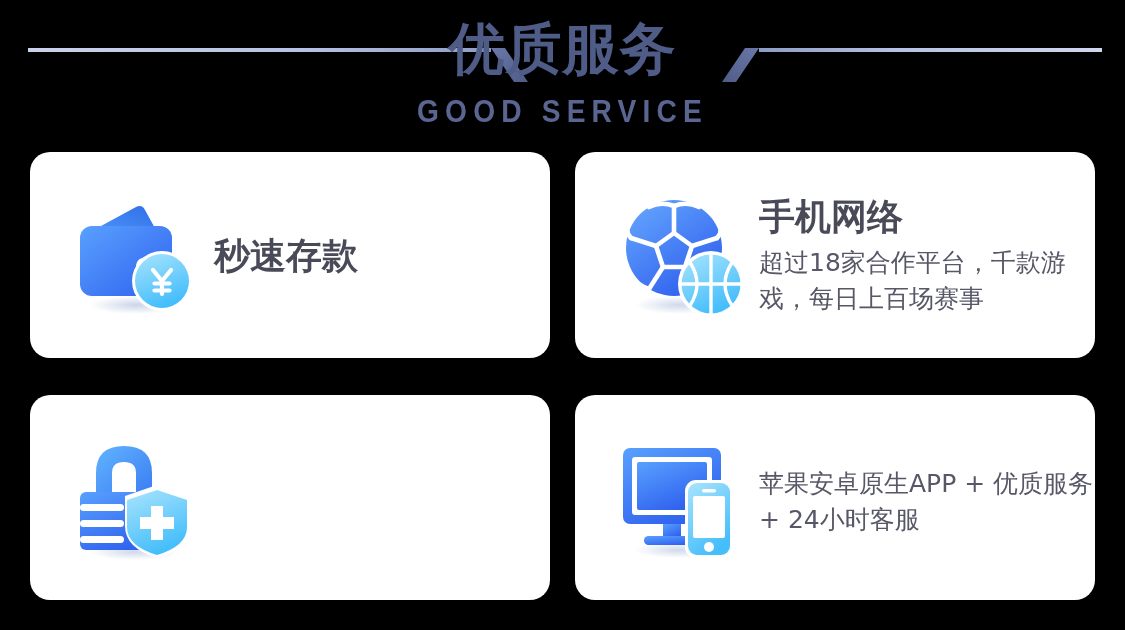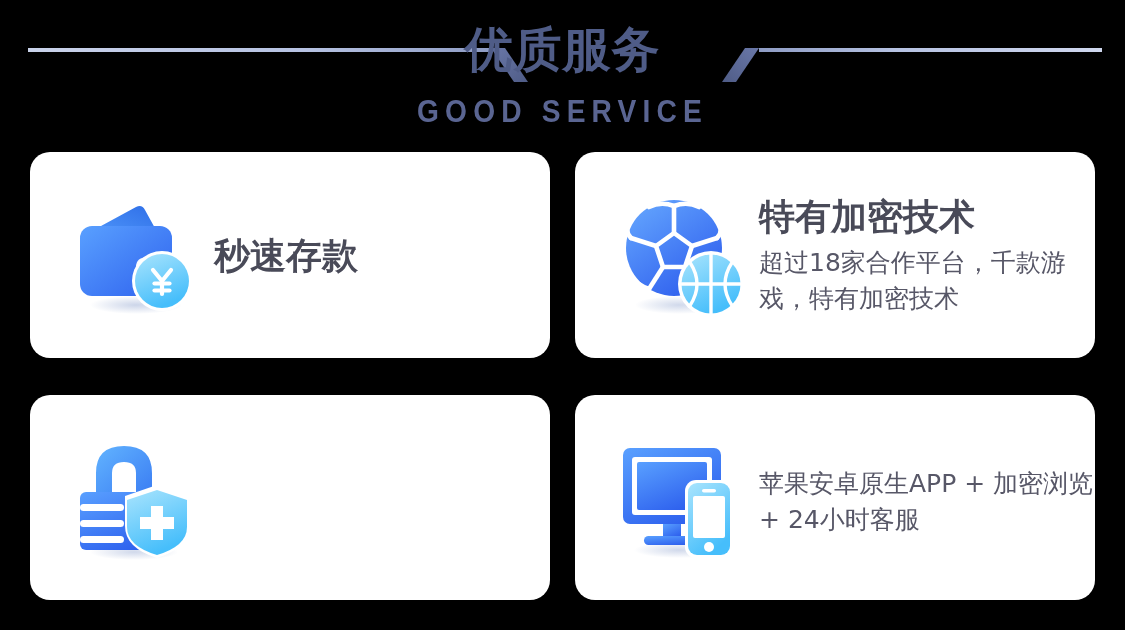--- a/index.html
+++ b/index.html
@@ -17,21 +17,21 @@
   .deco { position:absolute; top:0; height:60px; }
   .deco svg { display:block; }
   .deco-left  { left:28px;  top:22px; }
   .deco-right { left:722px; top:22px; }
 
   .title-block {
     position:absolute; left:0; top:8px; width:1125px;
     text-align:center;
   }
   .main-title {
-    font-size:48px;
+    font-size:56px;
     font-weight:bold;
     color:#4f5c87;
     letter-spacing:1px;
     line-height:82px;
     font-family:"DejaVu Sans","Liberation Sans",sans-serif;
     white-space:nowrap;
   }
   .sub-title {
     margin-top:3px;
     font-size:32px;
@@ -216,22 +216,22 @@
           <circle cx="92" cy="91" r="29.5" fill="url(#bbG)"></circle>
           <g fill="none" stroke="#ffffff" stroke-width="3.4" stroke-linecap="round">
             <path d="M92 61.5 V120.5"></path>
             <path d="M62.6 91 H121.4"></path>
             <path d="M71 69.5 Q85 91 71 112.5"></path>
             <path d="M113 69.5 Q99 91 113 112.5"></path>
           </g>
         </svg>
       </div>
       <div class="card-text">
-        <div class="card-title">特有加密技术</div>
-        <div class="card-desc wide">超过18家合作平台，千款游戏，特有加密技术</div>
+        <div class="card-title">手机网络</div>
+        <div class="card-desc wide">超过18家合作平台，千款游戏，每日上百场赛事</div>
       </div>
     </div>
 
     <div class="card">
       <div class="card-icon">
         <svg viewBox="0 0 124 124">
           <defs>
             <linearGradient id="lockBody" x1="0" y1="0" x2="0.6" y2="1">
               <stop offset="0%" stop-color="#59a0ff"></stop>
               <stop offset="100%" stop-color="#2f62ee"></stop>
@@ -288,18 +288,18 @@
           <rect x="44" y="88" width="18" height="14" fill="url(#monG)"></rect>
           <rect x="25" y="100" width="56" height="9" rx="4.5" fill="url(#monG)"></rect>
           <rect x="66" y="44" width="48" height="78" rx="11" fill="#ffffff"></rect>
           <rect x="69" y="47" width="42" height="72" rx="9" fill="url(#phoneG)"></rect>
           <rect x="74" y="60" width="32" height="42" rx="2" fill="#ffffff"></rect>
           <rect x="83" y="53" width="14" height="3.6" rx="1.8" fill="#ffffff"></rect>
           <circle cx="90" cy="111" r="5" fill="#ffffff"></circle>
         </svg>
       </div>
       <div class="card-text">
-        <div class="card-desc wide">苹果安卓原生APP + 加密浏览 + 24小时客服</div>
+        <div class="card-desc wide">苹果安卓原生APP + 优质服务 + 24小时客服</div>
       </div>
     </div>
 
   </div>
 </div>
 
 </body></html>

